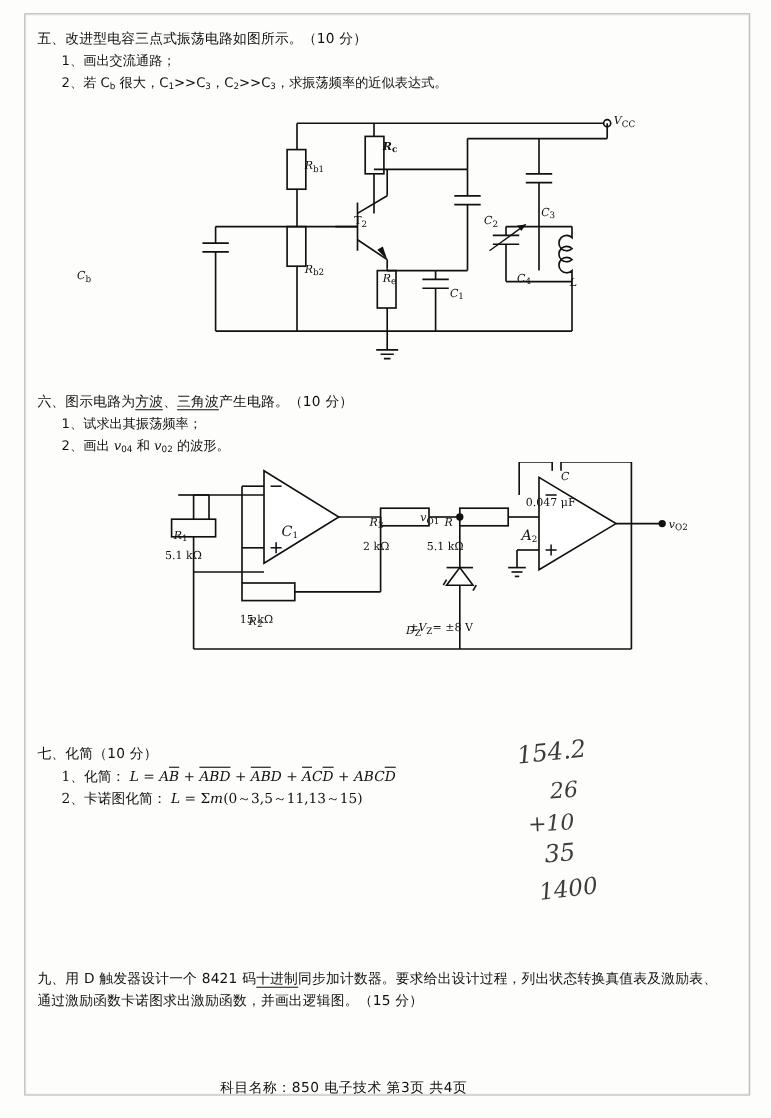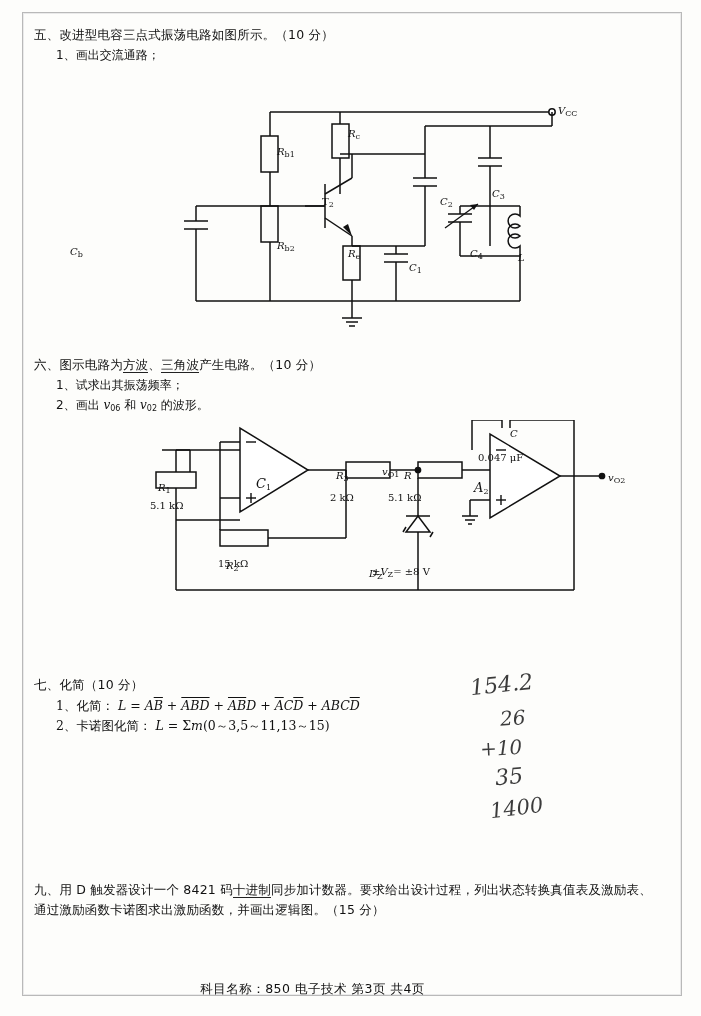--- a/index.html
+++ b/index.html
@@ -59,20 +59,23 @@
 <body>
 
 <div class="page">
   <div class="scan-frame"></div>
 
   <div class="content">
 
     <div>
       <p class="q-title">五、改进型电容三点式振荡电路如图所示。（10 分）</p>
       <p class="q-sub">1、画出交流通路；</p>
+      <p class="q-sub">
+        2、若 C<span class="sub">b</span> 很大，C<span class="sub">1</span>&gt;&gt;C<span class="sub">3</span>，C<span class="sub">2</span>&gt;&gt;C<span class="sub">3</span>，求振荡频率的近似表达式。
+      </p>
     </div>
   </div>
 
   <div class="blk" style="left:160px;top:96px;">
     <svg width="430" height="240" viewBox="0 0 430 240">
       <g stroke="#111" stroke-width="1.5" fill="none">
 
         <line x1="110" y1="16" x2="392" y2="16"></line>
 
         <circle cx="392" cy="16" r="3.2" fill="#fff"></circle>
@@ -167,21 +170,21 @@
 
   <div class="blk lbl" style="left:558px;top:105px;">
     <span class="ital">V</span><span class="sub">CC</span>
   </div>
   <div class="blk lbl" style="left:277px;top:146px;">
     <span class="ital">R</span><span class="sub">b1</span>
   </div>
   <div class="blk lbl" style="left:277px;top:240px;">
     <span class="ital">R</span><span class="sub">b2</span>
   </div>
-  <div class="blk lbl" style="left:348px;top:128px;">
+  <div class="blk lbl" style="left:348px;top:128px;font-weight:bold;">
     <span class="ital">R</span><span class="sub">c</span>
   </div>
   <div class="blk lbl" style="left:348px;top:236px;margin-top:12px;">
     <span class="ital">R</span><span class="sub">e</span>
   </div>
   <div class="blk lbl" style="left:70px;top:246px;">
     <span class="ital">C</span><span class="sub">b</span>
   </div>
   <div class="blk lbl" style="left:409px;top:262px;">
     <span class="ital">C</span><span class="sub">1</span>
@@ -201,21 +204,21 @@
   <div class="blk lbl" style="left:322px;top:196px;">
     <span>T</span><span class="sub">2</span>
   </div>
 
   <div class="blk" style="left:34px;top:356px;width:640px;">
     <p class="q-title">
       六、图示电路为<span class="ul-hand">方波</span>、<span class="ul-hand">三角波</span>产生电路。（10 分）
     </p>
     <p class="q-sub">1、试求出其振荡频率；</p>
     <p class="q-sub">
-      2、画出 <span class="ital">v</span><span class="sub">06</span> 和 <span class="ital">v</span><span class="sub">02</span> 的波形。
+      2、画出 <span class="ital">v</span><span class="sub">04</span> 和 <span class="ital">v</span><span class="sub">02</span> 的波形。
     </p>
   </div>
 
   <div class="blk" style="left:150px;top:420px;">
     <svg width="470" height="210" viewBox="0 0 470 210">
       <g stroke="#111" stroke-width="1.5" fill="none">
 
         <line x1="12" y1="30" x2="40" y2="30"></line>
         <line x1="40" y1="30" x2="40" y2="52"></line>
 

